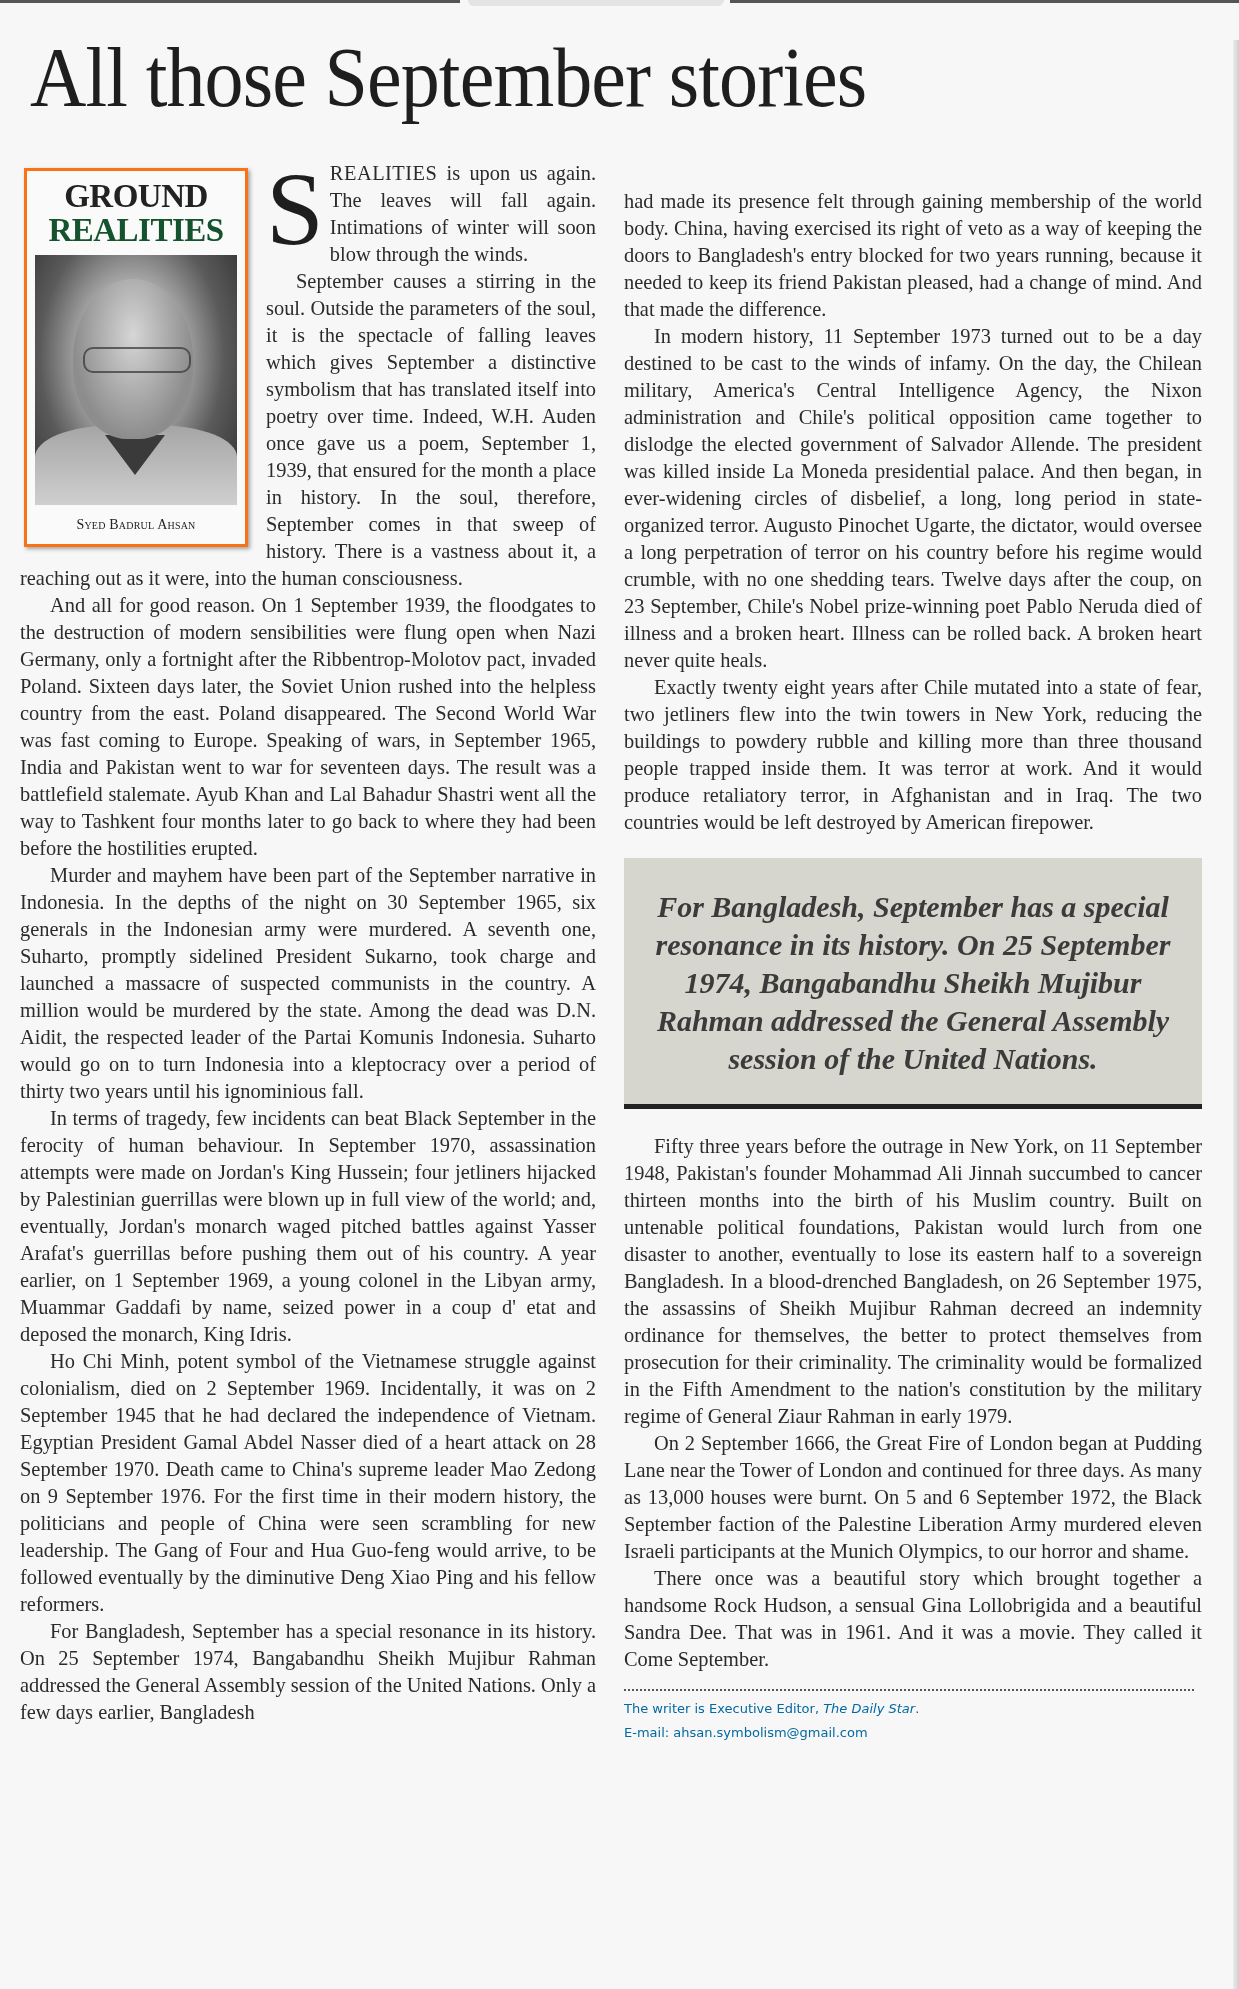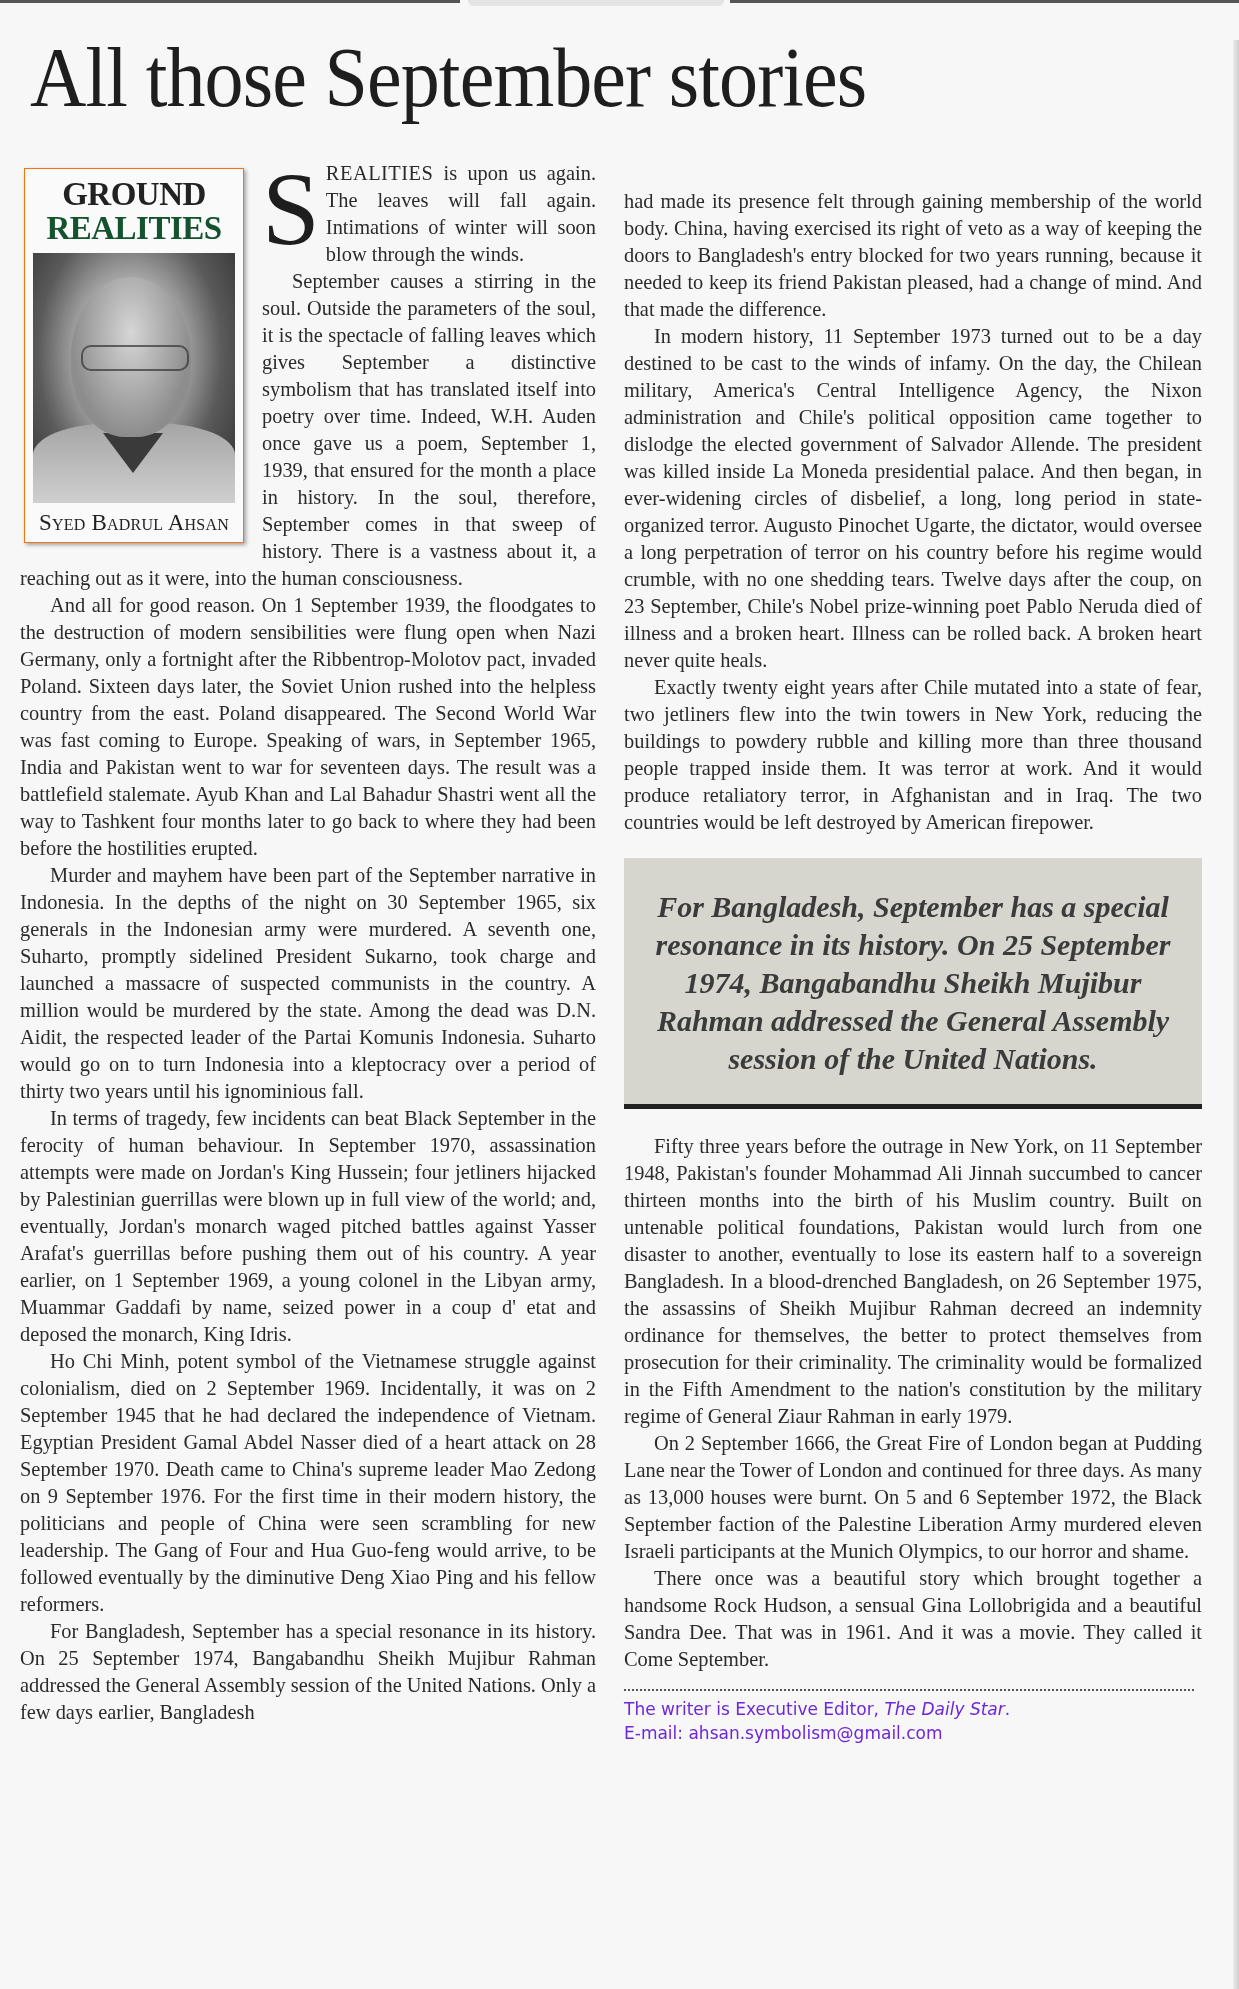--- a/index.html
+++ b/index.html
@@ -21,48 +21,48 @@
   }
   .col { position: absolute; font-size: 20.4px; line-height: 27px; text-align: justify; }
   .col-left { left: 20px; top: 160px; width: 576px; }
   .col-right { left: 624px; top: 160px; width: 578px; margin-top: 28px; }
   .col p { margin: 0; text-indent: 30px; }
   .col p.first { text-indent: 0; }
   .col-right p.lead-cont { text-indent: 0; }
 
   .byline-box {
     float: left; width: 218px; margin: 8px 18px 4px 4px;
-    border: 1px solid #f97316; background: #fafafa;
+    border: 3px solid #f97316; background: #fafafa;
     box-shadow: 2px 2px 4px rgba(0,0,0,0.35);
     padding: 8px 0 6px 0; text-align: center;
   }
   .col-name { font-size: 33px; line-height: 34px; color: #222; font-weight: bold; letter-spacing: -0.5px; }
   .col-name-2 { font-size: 33px; line-height: 34px; color: #14532d; font-weight: bold; letter-spacing: -0.5px; }
   .photo {
     width: 202px; height: 250px; margin: 8px auto 6px auto;
     background: radial-gradient(ellipse at 48% 40%, #d8d8d8 0%, #b0b0b0 32%, #5a5a5a 62%, #2a2a2a 100%);
     position: relative; overflow: hidden;
   }
   .photo .head { position: absolute; left: 38px; top: 24px; width: 120px; height: 160px; border-radius: 50% 50% 45% 45%; background: radial-gradient(ellipse at 50% 35%, #d6d6d6, #8d8d8d 70%); }
   .photo .glasses { position: absolute; left: 48px; top: 92px; width: 104px; height: 22px; border: 2px solid #333; border-radius: 10px; opacity: 0.7; }
   .photo .shirt { position: absolute; left: 0; bottom: 0; width: 202px; height: 80px; background: linear-gradient(#a5a5a5, #cfcfcf); border-radius: 40% 40% 0 0; }
   .photo .collar { position: absolute; left: 70px; bottom: 30px; width: 60px; height: 40px; background: #3a3a3a; clip-path: polygon(0 0, 100% 0, 50% 100%); }
-  .author-name { font-size: 23px; letter-spacing: 0.2px; color: #222; font-variant: small-caps; }
+  .author-name { font-size: 14px; letter-spacing: 0.2px; color: #222; font-variant: small-caps; }
 
   .dropcap { float: left; font-size: 104px; line-height: 82px; padding: 6px 6px 0 0; margin-top: 2px; color: #1e1e1e; }
   .smallcaps-lead { letter-spacing: 0.5px; }
 
   .pullquote {
     margin: 22px 0 24px 0; background: #d6d6cf;
     padding: 30px 24px 26px 24px; text-align: center;
     border-bottom: 5px solid #222;
     font-style: italic; font-weight: bold; font-size: 30px; line-height: 38px; color: #3b3b3b;
   }
   .separator { margin: 16px 0 6px 0; border-top: 2px dotted #555; width: 570px; }
-  .footer-note { font-family: "DejaVu Sans", sans-serif; font-size: 17px; line-height: 24px; color: #6d28d9; }
+  .footer-note { font-family: "DejaVu Sans", sans-serif; font-size: 13px; line-height: 24px; color: #0369a1; }
   .footer-note em { font-style: italic; }
 </style>
 </head>
 <body>
 
 <div class="top-rule-left"></div>
 <div class="top-tab"></div>
 <div class="top-rule-right"></div>
 <div class="right-edge"></div>
 

